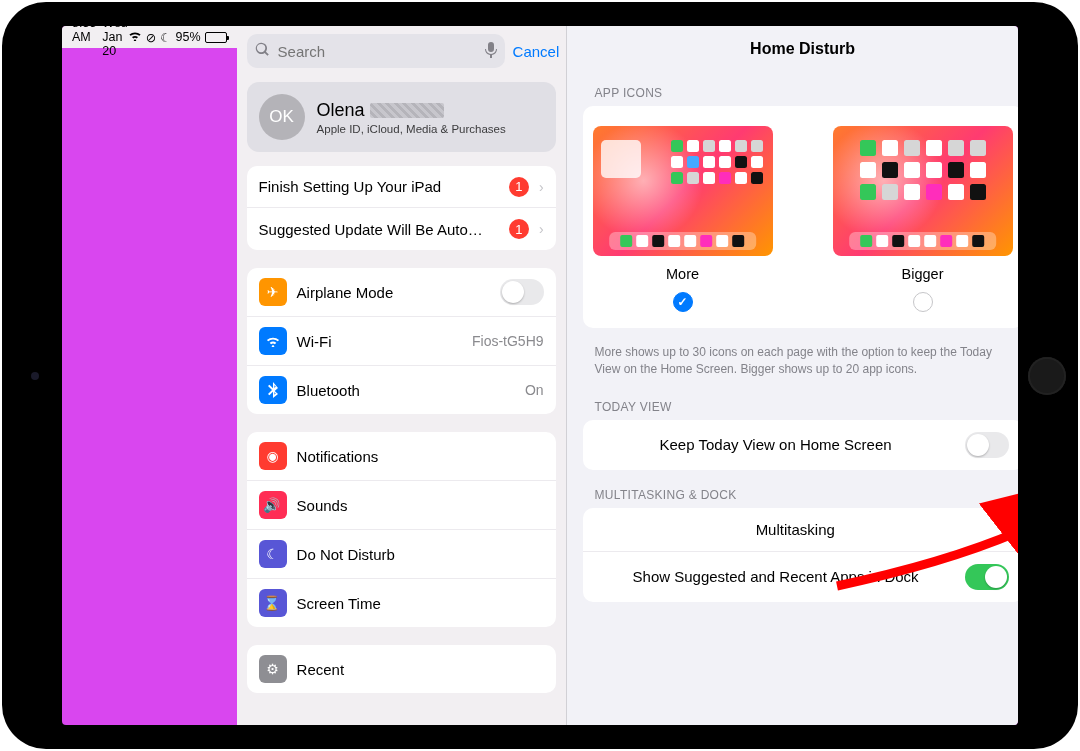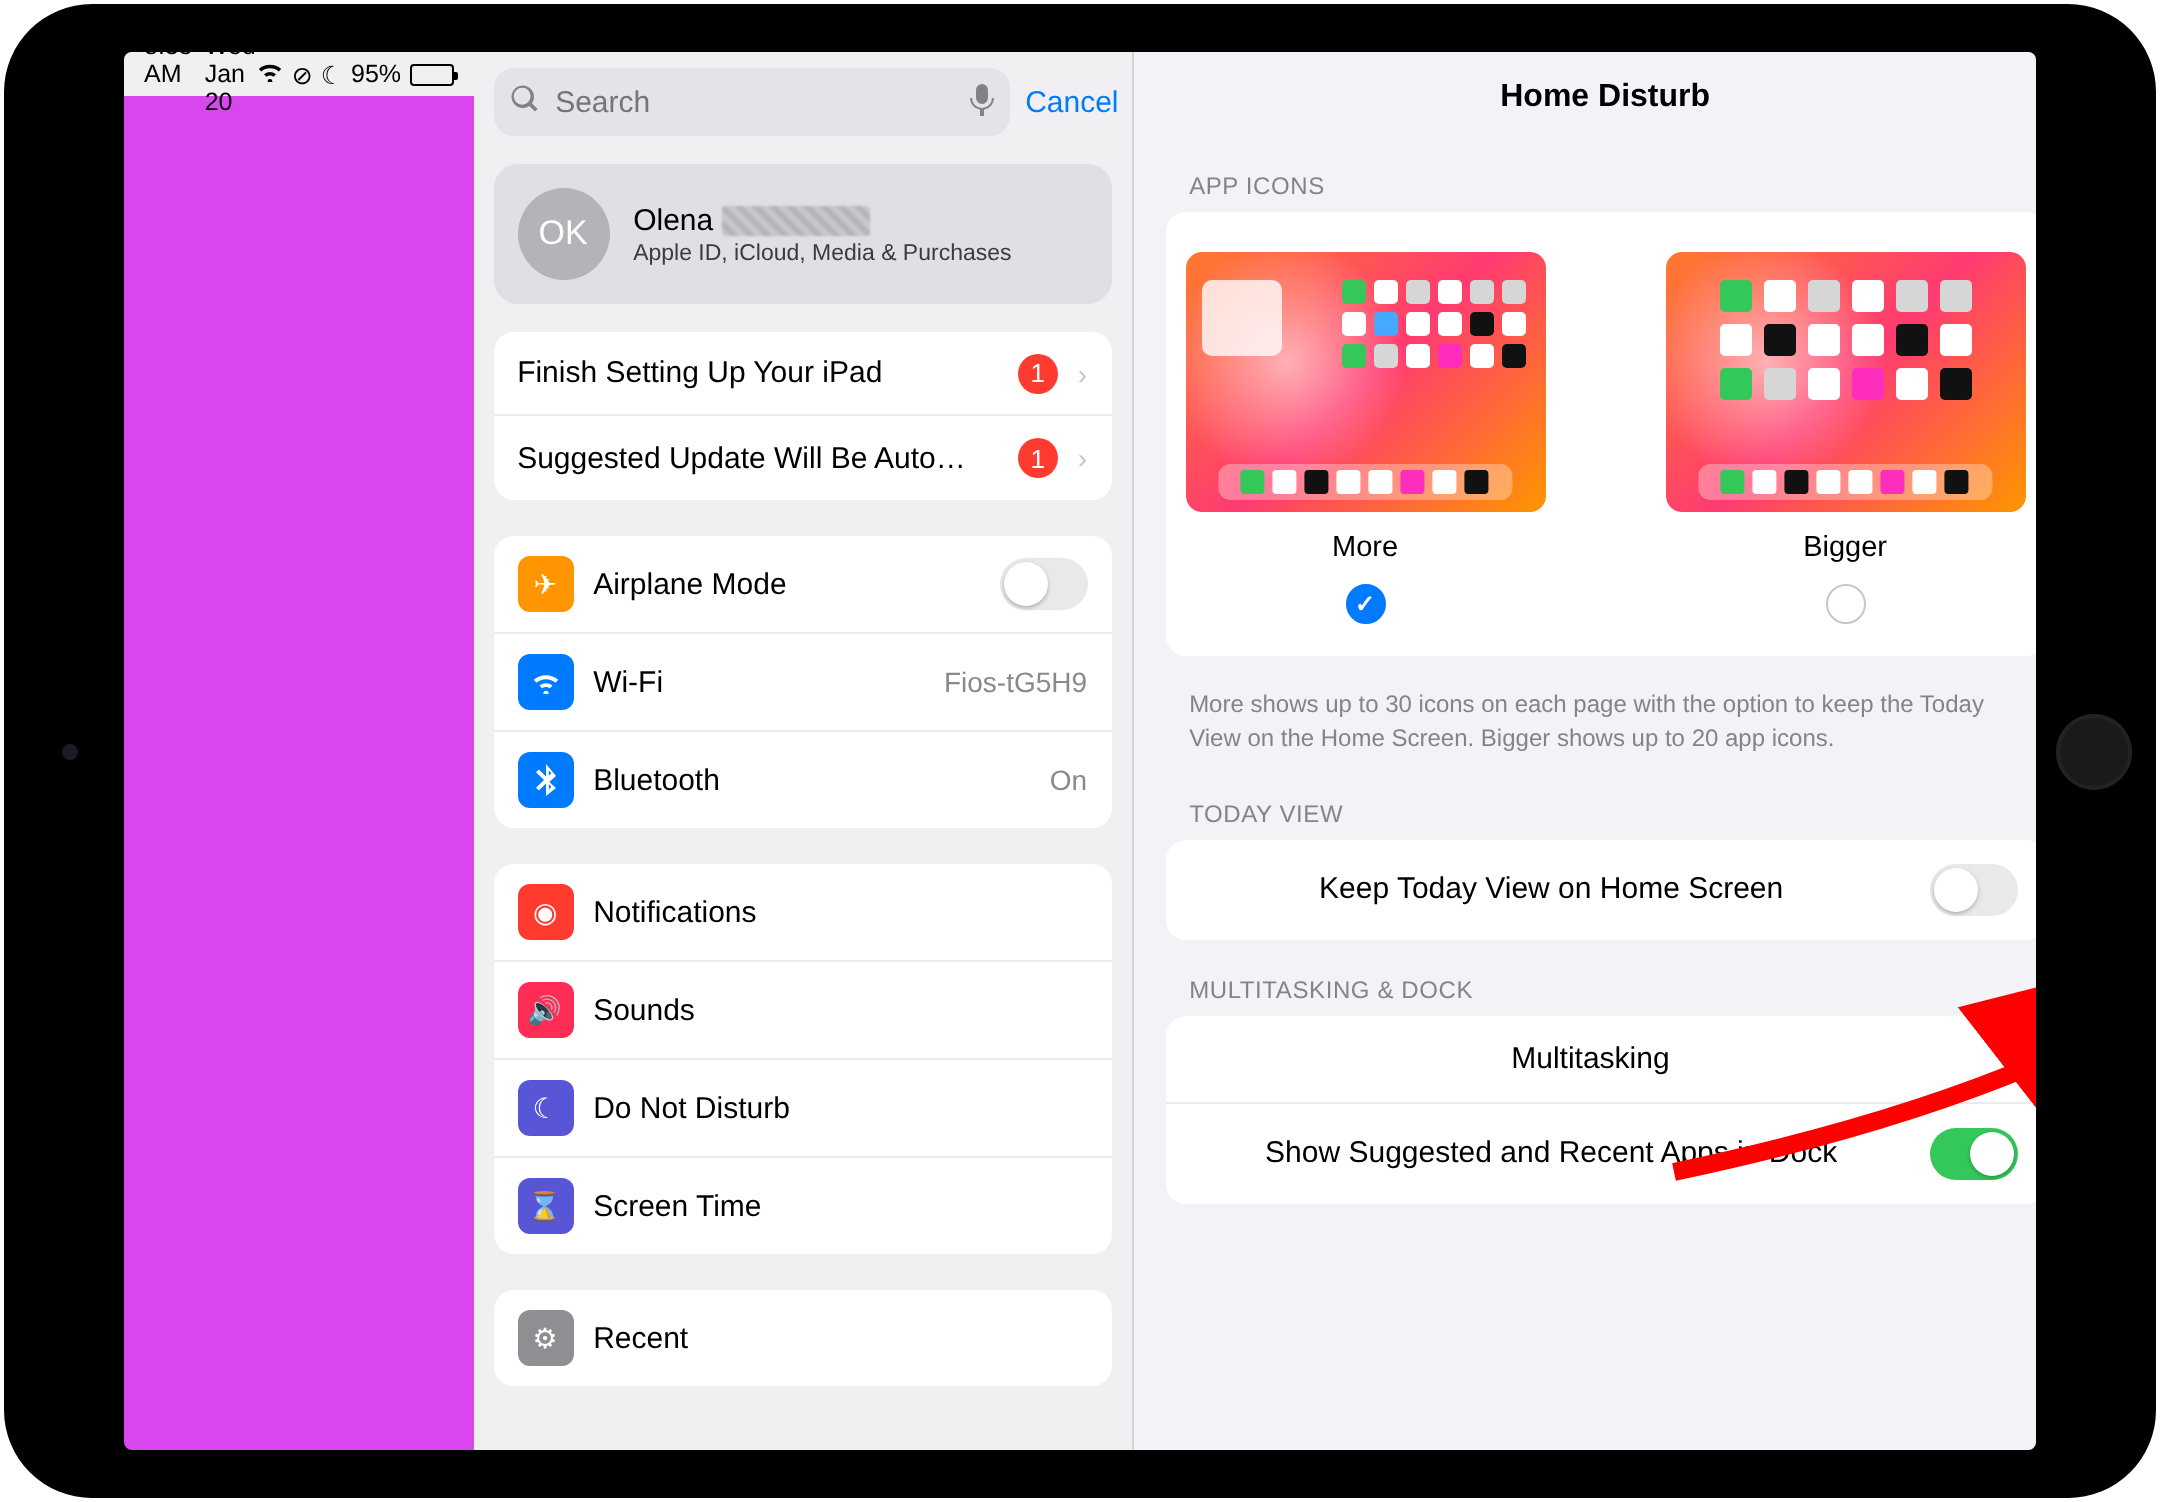--- a/index.html
+++ b/index.html
@@ -52,21 +52,21 @@
   .sidebar { width: 330px; background: #f2eff2; border-right:1px solid #d1d0d5; overflow:hidden; display:flex; flex-direction:column;}
   .detail { flex:1; background:#f2f2f7; overflow:hidden; display:flex; flex-direction:column;}
   
   .search-row { display:flex; align-items:center; gap:8px; padding:8px 10px; }
   .search-box { flex:1; display:flex; align-items:center; background:#e4e3e9; border-radius:10px; height:34px; padding:0 8px; color:#828188; gap:6px;}
   .search-box input { border:0; background:transparent; flex:1; font-size:15px; outline:none;}
   .cancel-btn { color:#007aff; font-size:15px; }
   
   .profile-card { margin:6px 10px 14px; background:#e0dfe5; border-radius:12px; padding:12px 12px; display:flex; gap:12px; align-items:center;}
   .avatar { width:46px; height:46px; border-radius:50%; background:#b4b3b8; color:#fff; display:flex; align-items:center; justify-content:center; font-size:17px;}
-  .profile-name { font-size:15px; }
+  .profile-name { font-size:18px; }
   .profile-sub { font-size:11.5px; color:#3b3b3d; margin-top:2px;}
   .blur-strip { display:inline-block; width:74px; height:15px; background:repeating-linear-gradient(45deg,#c7c6cc 0 3px,#b5b4ba 3px 6px); border-radius:2px; vertical-align:middle; filter: blur(0.6px);}
   
   .group { margin: 0 10px 18px; background:#fff; border-radius:10px; overflow:hidden;}
   .row { display:flex; align-items:center; padding:10px 12px; border-bottom:1px solid #eceaee; min-height:42px; gap:10px;}
   .row:last-child { border-bottom:none; }
   .row-label { flex:1; font-size:15px; }
   .row-value { color:#8a8a8e; font-size:14px;}
   .badge { background:#ff3b30; color:#fff; width:20px; height:20px; border-radius:50%; display:flex; align-items:center; justify-content:center; font-size:13px;}
   .chevron { color:#c5c5c9; }

